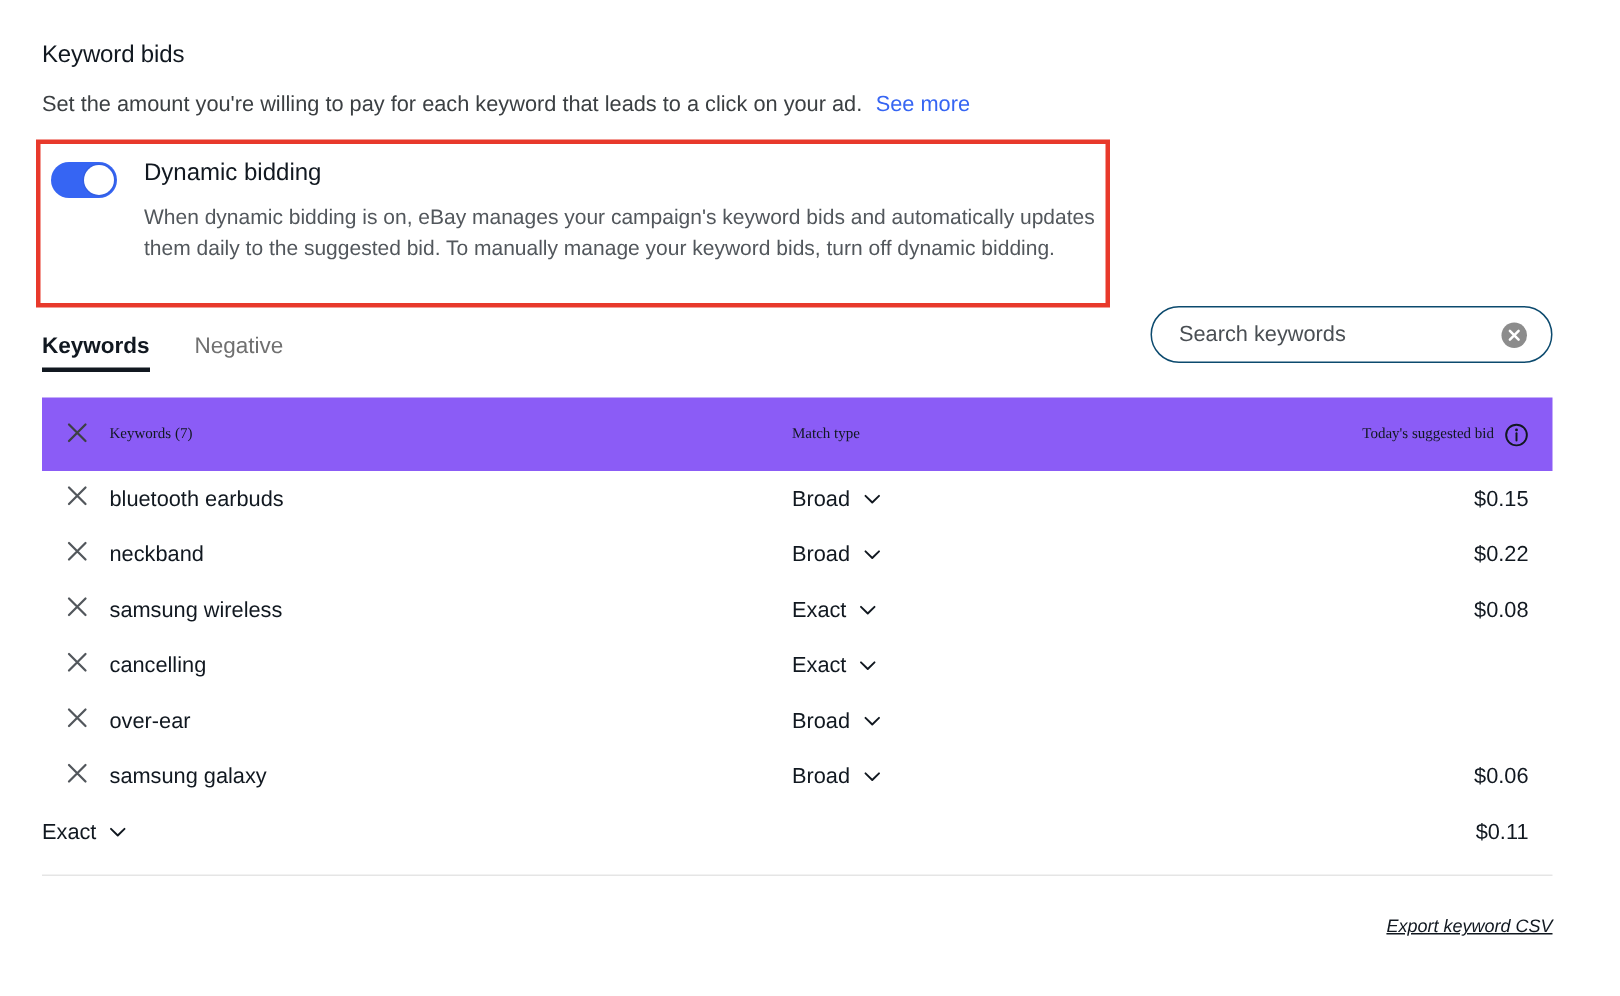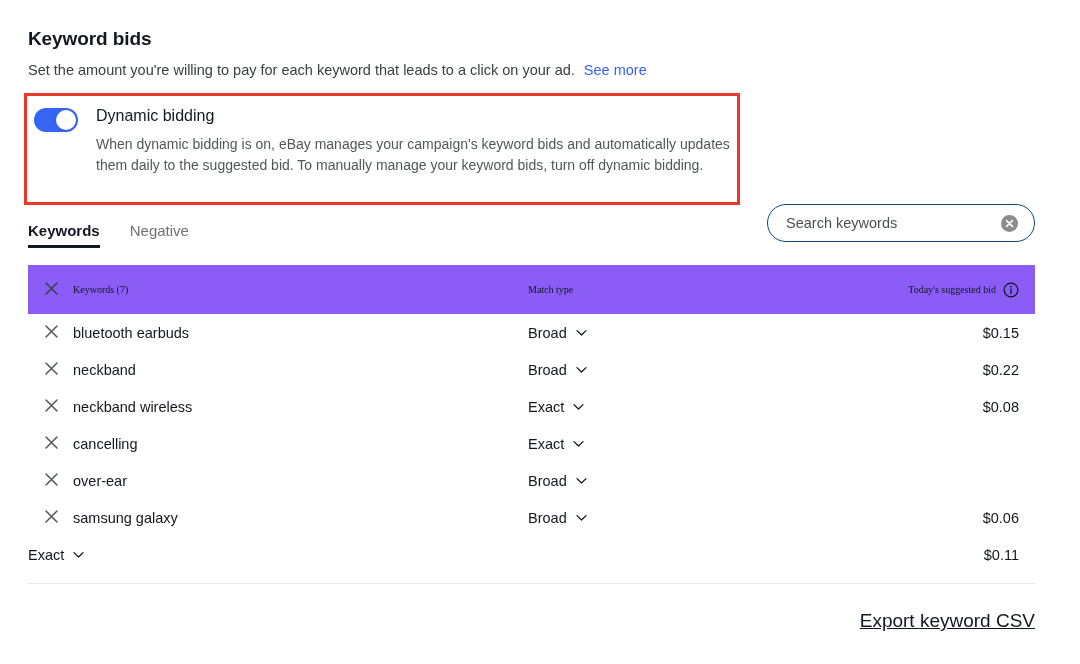--- a/index.html
+++ b/index.html
@@ -14,22 +14,22 @@
     position: relative;
     overflow: hidden;
   }
 
   .page { position: relative; width: 1080px; height: 664px; }
 
   
   .section-title {
     position: absolute;
     left: 28px; top: 28px;
-    font-size: 19px;
-    font-weight: bold;
+    font-size: 16px;
+    font-weight: normal;
     letter-spacing: -0.1px;
     color: #111820;
   }
   .section-sub {
     position: absolute;
     left: 28px; top: 62px;
     font-size: 14.5px;
     color: #3c4043;
     white-space: nowrap;
   }
@@ -198,25 +198,26 @@
     position: absolute;
     left: 28px; top: 583px;
     width: 1007px;
     height: 1px;
     background: #e5e5e5;
   }
 
   .export-link {
     position: absolute;
     right: 45px; top: 610px;
-    font-size: 19px;
+    font-size: 12px;
     color: #111820;
     text-decoration: underline;
     cursor: pointer;
     font-weight: 500;
+    font-style: italic;
   }
 </style>
 </head>
 <body>
 
 <div class="page">
 
   <div class="section-title">Keyword bids</div>
 
   <div class="section-sub">
@@ -317,21 +318,21 @@
         </div>
       </div>
 
       <div class="row">
         <div class="col-kw">
           <span class="x-icon">
             <svg width="17" height="17" viewBox="0 0 17 17" aria-hidden="true">
                 <path d="M3 3 L14 14 M14 3 L3 14" stroke="#52575c" stroke-width="1.5" stroke-linecap="round"></path>
               </svg>
           </span>
-          <span>neckband wireless</span>
+          <span>samsung wireless</span>
         </div>
         <div class="col-mt">
           <span class="match-cell">
             <span>Exact</span>
             <svg class="chevron" width="11" height="8" viewBox="0 0 11 8" aria-hidden="true">
                 <path d="M1 1.6 L5.5 6 L10 1.6" fill="none" stroke="#111820" stroke-width="1.3" stroke-linecap="round" stroke-linejoin="round"></path>
               </svg>
           </span>
         </div>
         <div class="col-bid">

